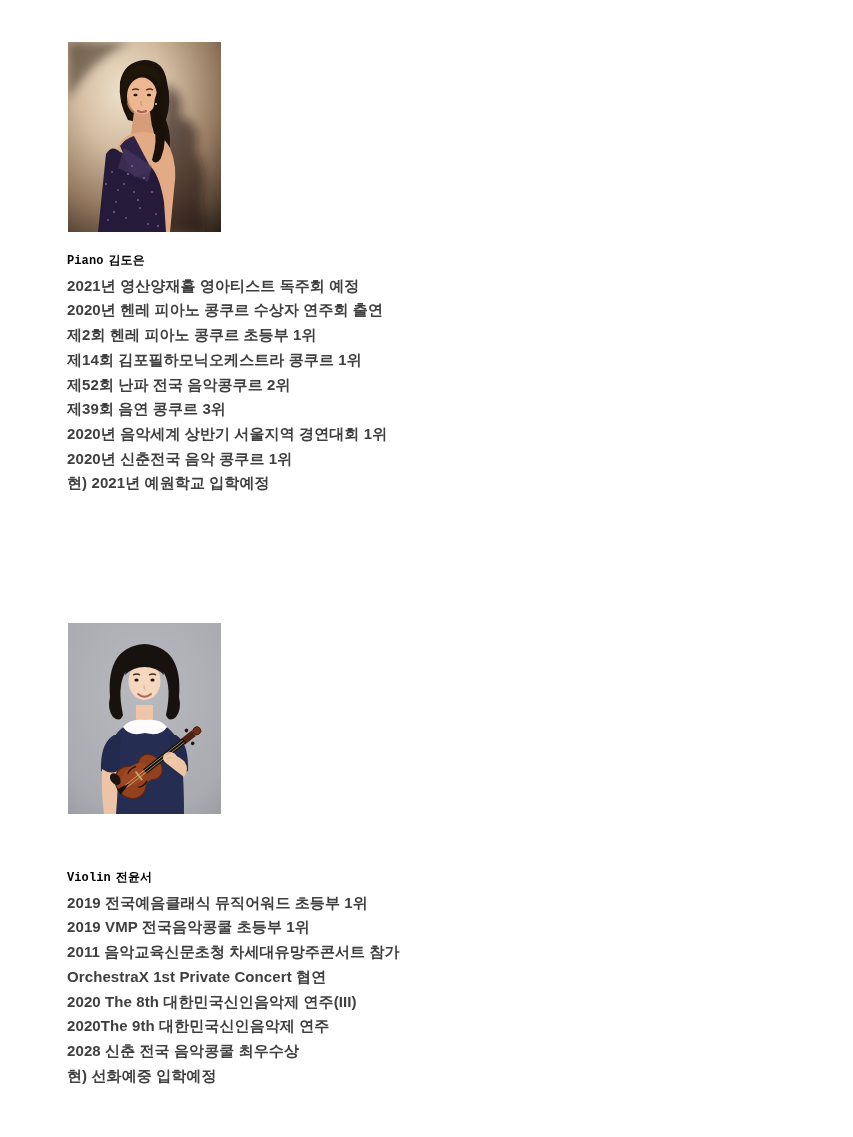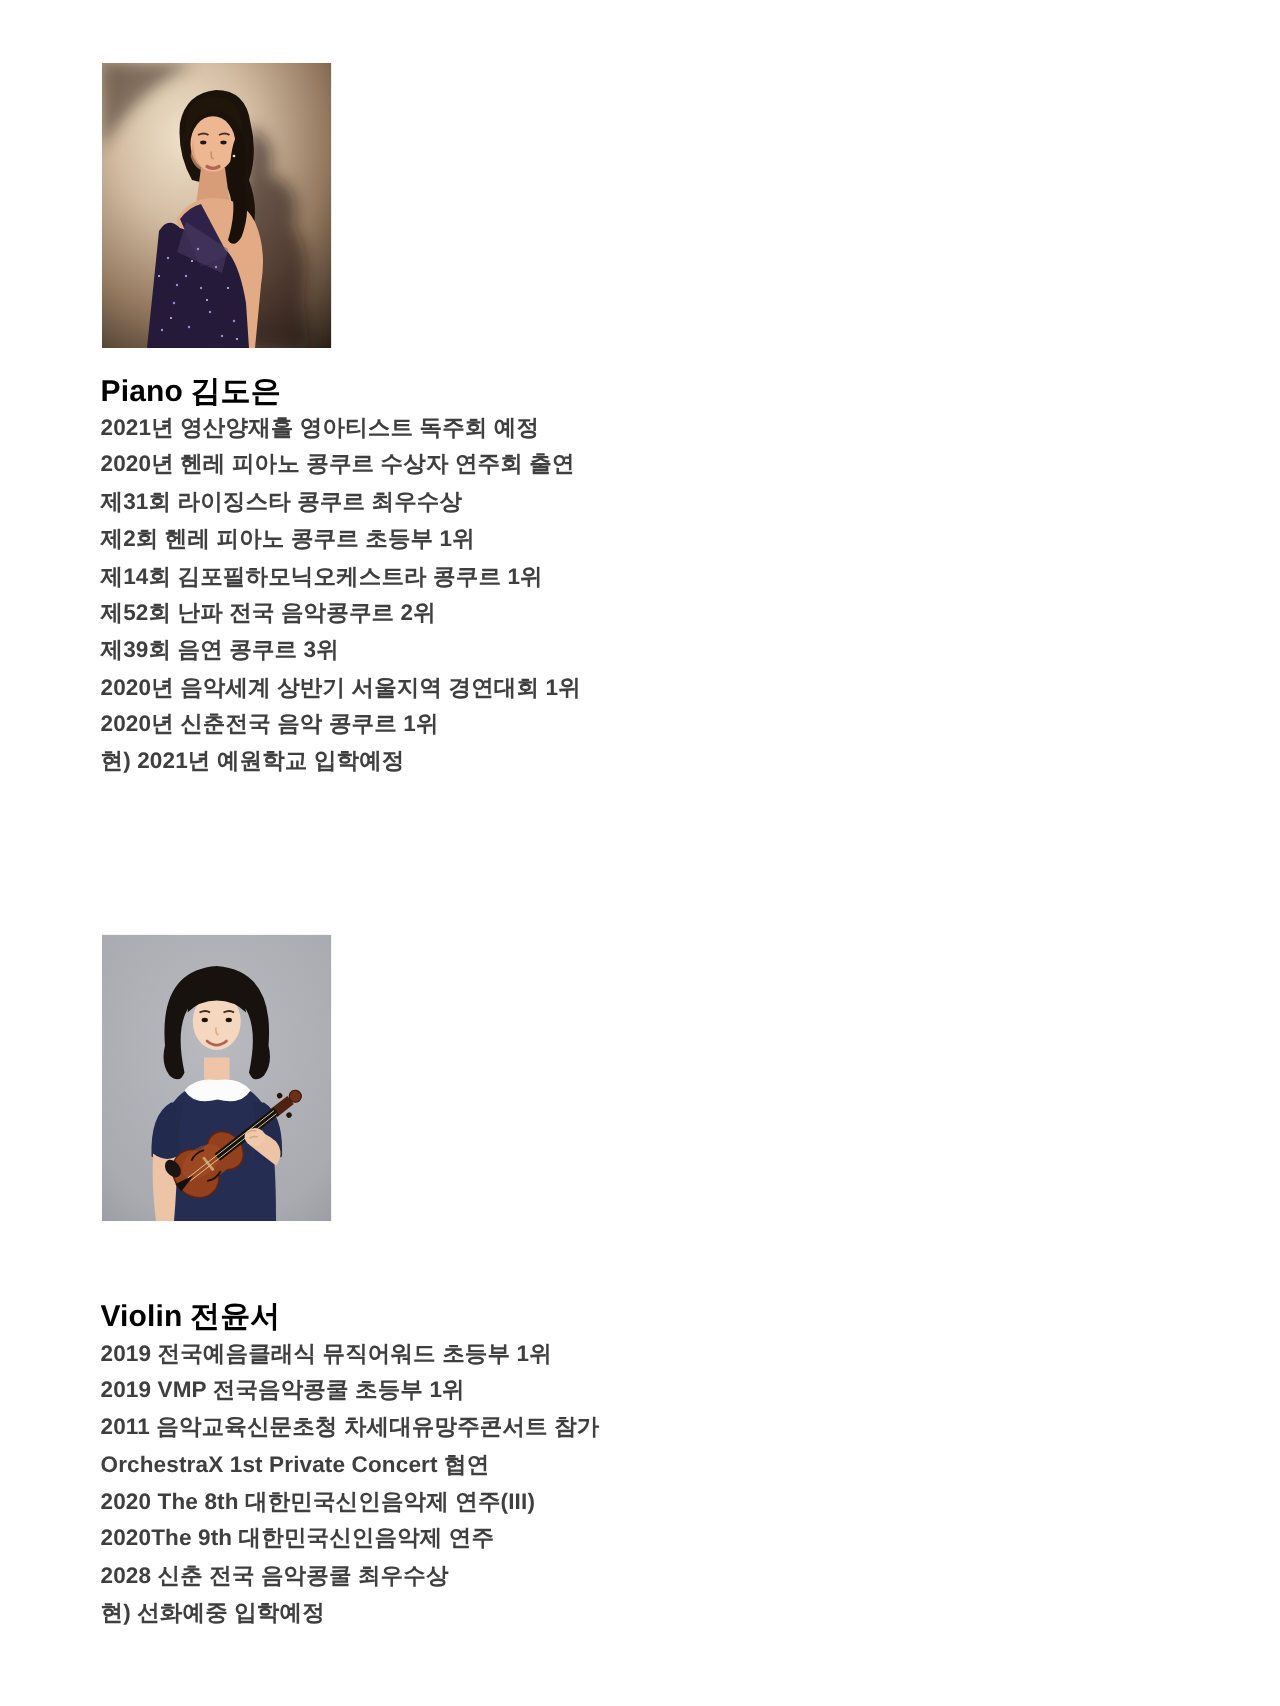--- a/index.html
+++ b/index.html
@@ -10,21 +10,21 @@
   .photo{position:absolute;left:68px;overflow:hidden;}
   .photo svg{display:block;}
   #photo-piano{top:42px;width:153px;height:190px;}
   #photo-violin{top:623px;width:153px;height:191px;}
   .bio{
     position:absolute;left:67px;font-size:15px;line-height:24.7px;
     color:#3f3f3f;white-space:nowrap;letter-spacing:0.1px;
   }
   #bio-piano{top:249px;}
   #bio-violin{top:866px;}
-  .bio-header{font-size:20px;font-weight:700;color:#000000;}
+  .bio-header{font-size:12px;font-weight:700;color:#000000;font-family:Liberation Mono, monospace;}
   .bio-header .instrument{margin-right:5px;}
   .bio-line{font-weight:700;}
 </style>
 </head>
 <body>
 
 <div class="page">
 
   <div class="photo" id="photo-piano">
     <svg width="153" height="190" viewBox="0 0 153 190" xmlns="http://www.w3.org/2000/svg">
@@ -84,21 +84,20 @@
       </g>
     </svg>
   </div>
 
   <div class="bio" id="bio-piano">
     <div class="bio-header">
       <span class="instrument">Piano</span><span class="name">김도은</span>
     </div>
     <div class="bio-line">2021년 영산양재홀 영아티스트 독주회 예정</div>
     <div class="bio-line">2020년 헨레 피아노 콩쿠르 수상자 연주회 출연</div>
-    <div class="bio-line">제31회 라이징스타 콩쿠르 최우수상</div>
     <div class="bio-line">제2회 헨레 피아노 콩쿠르 초등부 1위</div>
     <div class="bio-line">제14회 김포필하모닉오케스트라 콩쿠르 1위</div>
     <div class="bio-line">제52회 난파 전국 음악콩쿠르 2위</div>
     <div class="bio-line">제39회 음연 콩쿠르 3위</div>
     <div class="bio-line">2020년 음악세계 상반기 서울지역 경연대회 1위</div>
     <div class="bio-line">2020년 신춘전국 음악 콩쿠르 1위</div>
     <div class="bio-line">현) 2021년 예원학교 입학예정</div>
   </div>
 
   <div class="photo" id="photo-violin">

